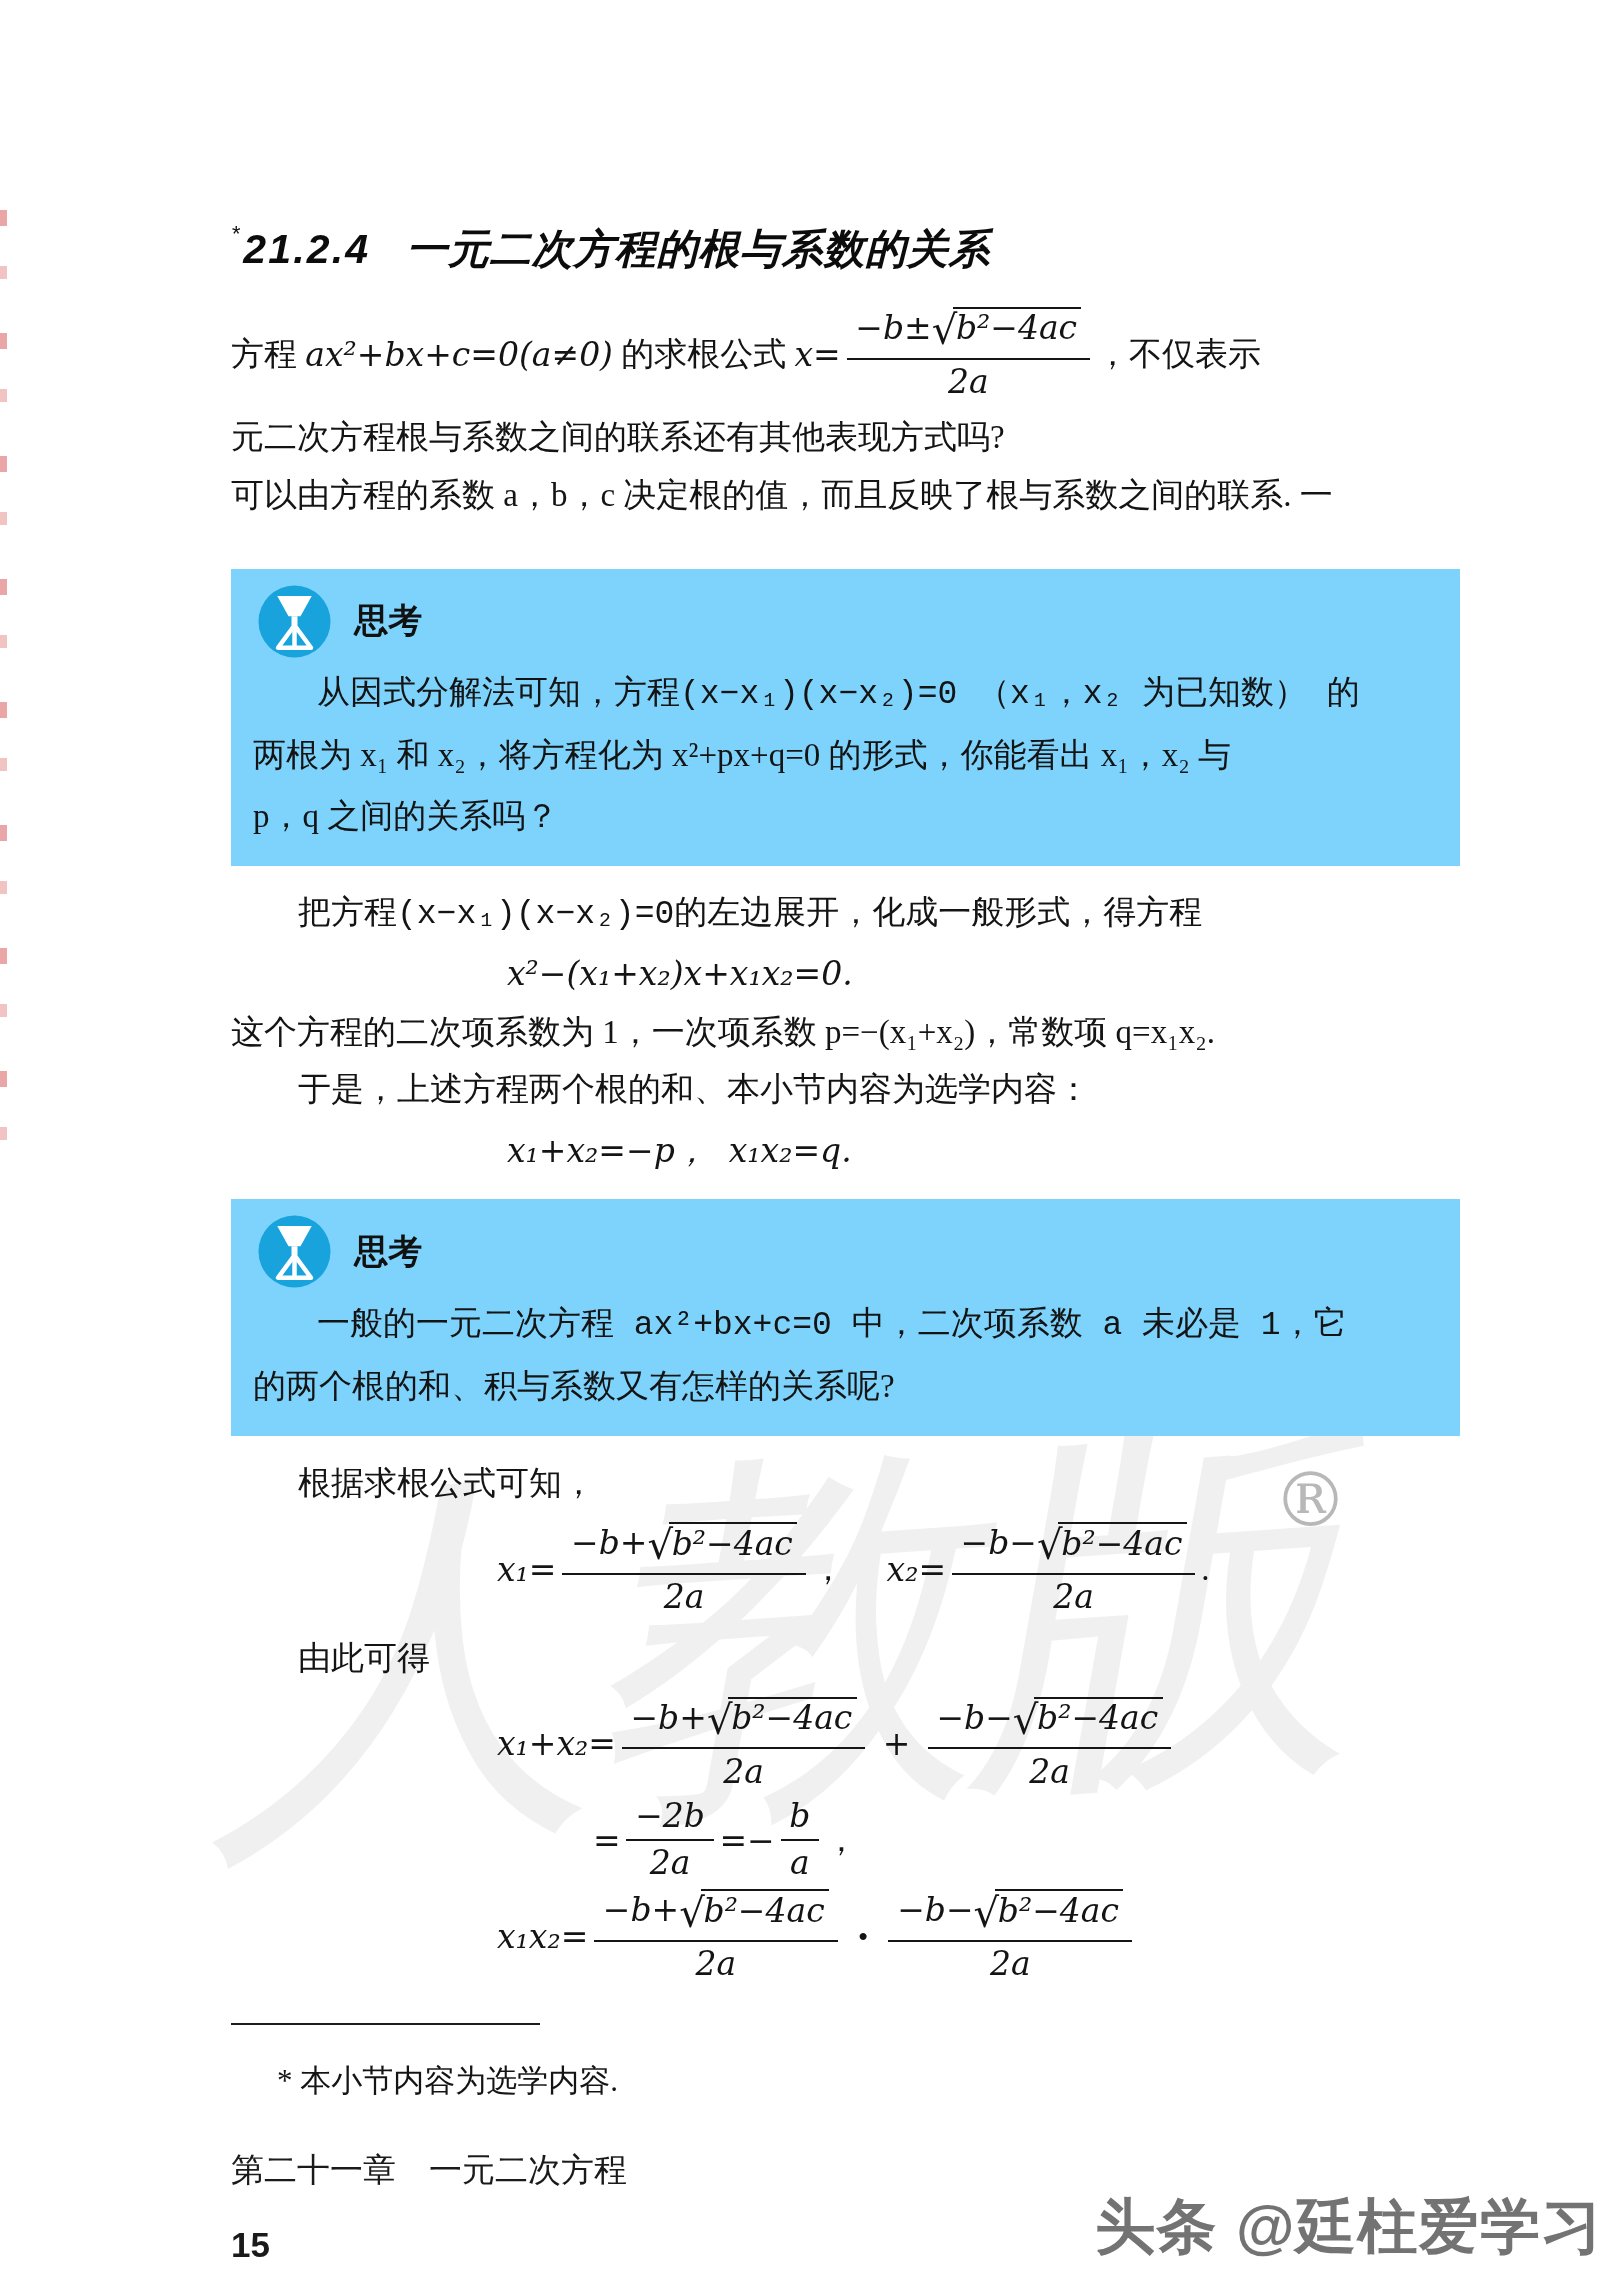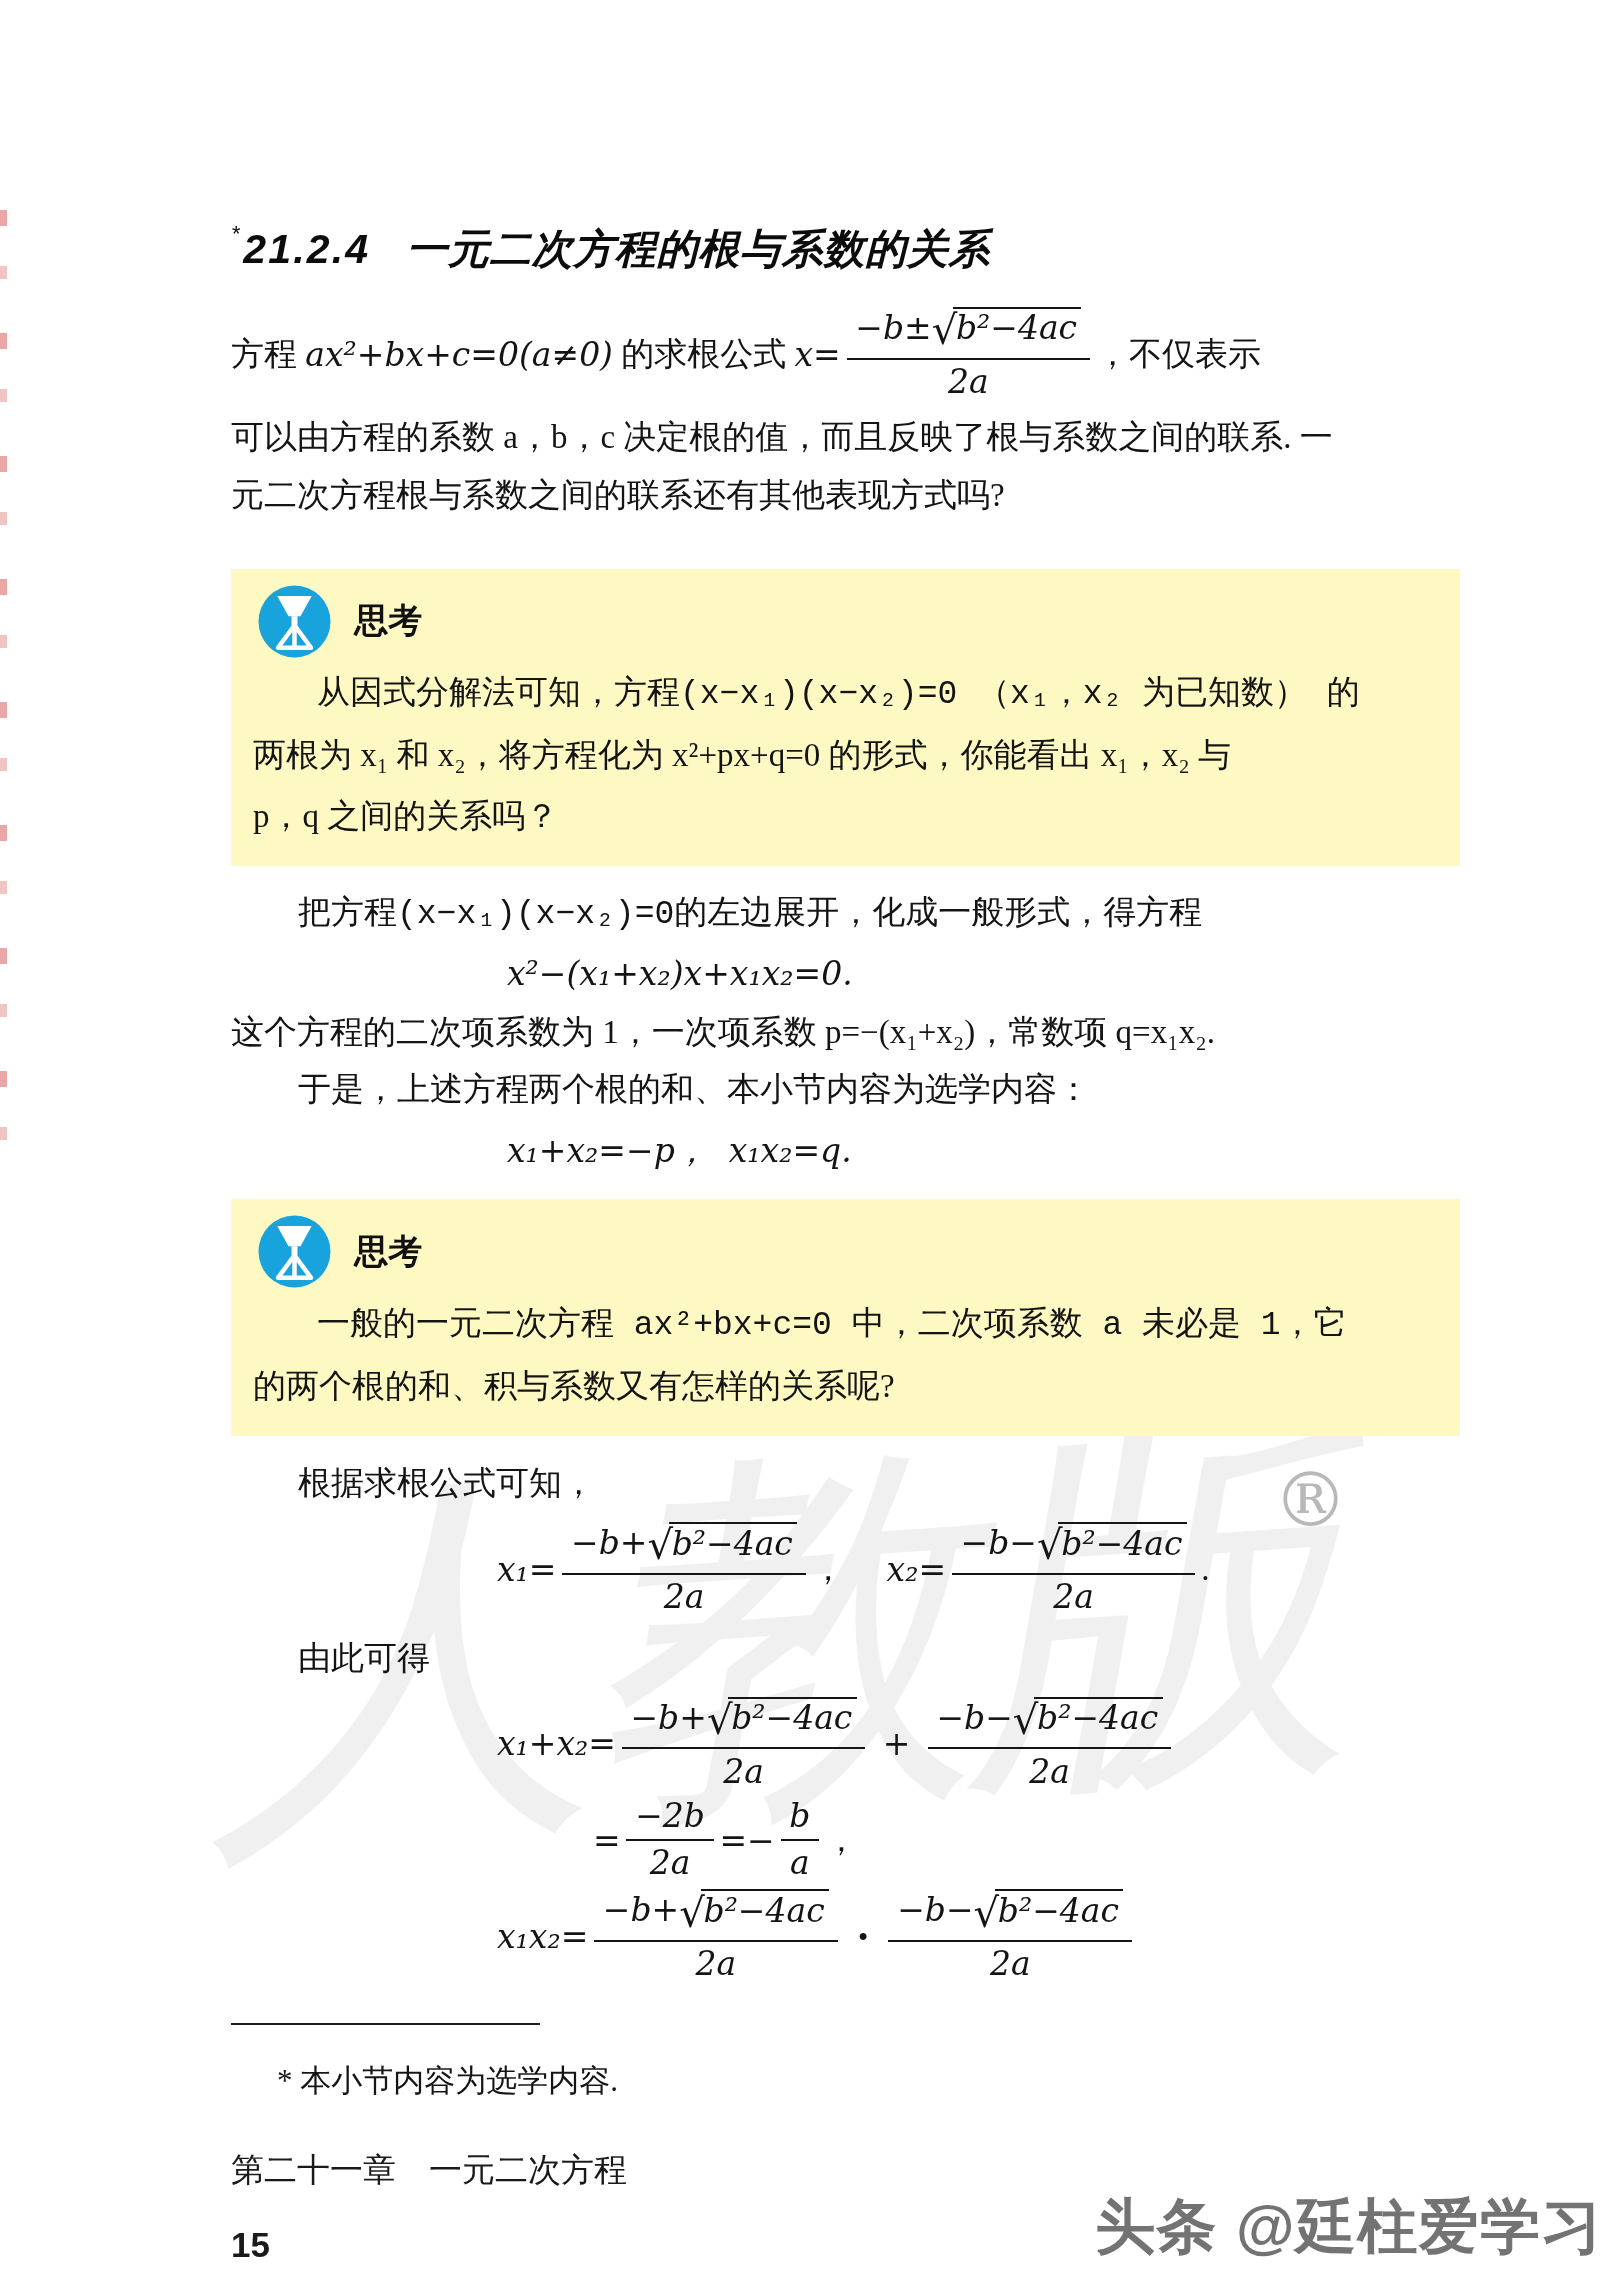--- a/index.html
+++ b/index.html
@@ -29,21 +29,21 @@
   .frac .num{display:block;padding:0 8.7px 4.3px;white-space:nowrap;}
   .frac .den{display:block;align-self:stretch;text-align:center;
     border-top:2.2px solid #151515;padding:4.3px 8.7px 0;white-space:nowrap;}
   .sqrt{white-space:nowrap;}
   .sqrt .sym{font-style:normal;font-size:1.22em;margin-right:-4.3px;vertical-align:-0.12em;}
   .sqrt .rad{display:inline-block;border-top:2.2px solid #151515;padding:1.4px 4.3px 0 2.9px;}
 
   .intro-l1{display:flex;align-items:center;margin-top:23px;height:108px;font-size:33px;}
 
   
-  .think{background:#fef9c3;margin-top:45px;padding:11.6px 39px 19px 22px;}
+  .think{background:#7dd3fc;margin-top:45px;padding:11.6px 39px 19px 22px;}
   .think-head{display:flex;align-items:center;gap:22px;height:81px;margin:0 0 2.9px 4.3px;}
   .think-icon{width:75px;height:75px;flex:0 0 auto;}
   .think-label{font-family:"Liberation Sans",sans-serif;font-weight:bold;font-size:34px;color:#111;}
   .tline{font-size:33px;line-height:61px;margin:0;}
   .tline.ind{text-indent:64px;}
 
   
   .dline{font-size:33px;line-height:59px;margin:0;}
   .eq{margin-left:276px;line-height:59px;font-size:33px;}
 
@@ -94,22 +94,22 @@
     <span class="ws">方程 </span>
       <span class="m ws">ax²+bx+c=0(a≠0)</span>
       <span class="ws"> 的求根公式 </span>
       <span class="m ws">x=</span>
       <span class="frac">
         <span class="num"><span>−b±</span><span class="sqrt"><span class="sym">√</span><span class="rad">b²−4ac</span></span></span>
         <span class="den">2a</span>
       </span>
       <span class="ws">，不仅表示</span>
   </div>
+  <p class="body-line ws">元二次方程根与系数之间的联系还有其他表现方式吗?</p>
   <p class="body-line ws">可以由方程的系数 a，b，c 决定根的值，而且反映了根与系数之间的联系. 一</p>
-  <p class="body-line ws">元二次方程根与系数之间的联系还有其他表现方式吗?</p>
 
   <section class="think">
     <div class="think-head">
       <svg class="think-icon" viewBox="0 0 100 100" aria-hidden="true">
         <circle cx="50" cy="50" r="48" fill="#18a3dc"></circle>
         <path d="M27 16 h46 l-15 27 h-16 Z" fill="#ffffff"></path>
         <rect x="46" y="43" width="8" height="12" fill="#ffffff"></rect>
         <path d="M50 55 L28 85 H72 Z" fill="none" stroke="#ffffff" stroke-width="6" stroke-linejoin="round"></path>
         <line x1="50" y1="60" x2="50" y2="85" stroke="#ffffff" stroke-width="6"></line>
       </svg>

